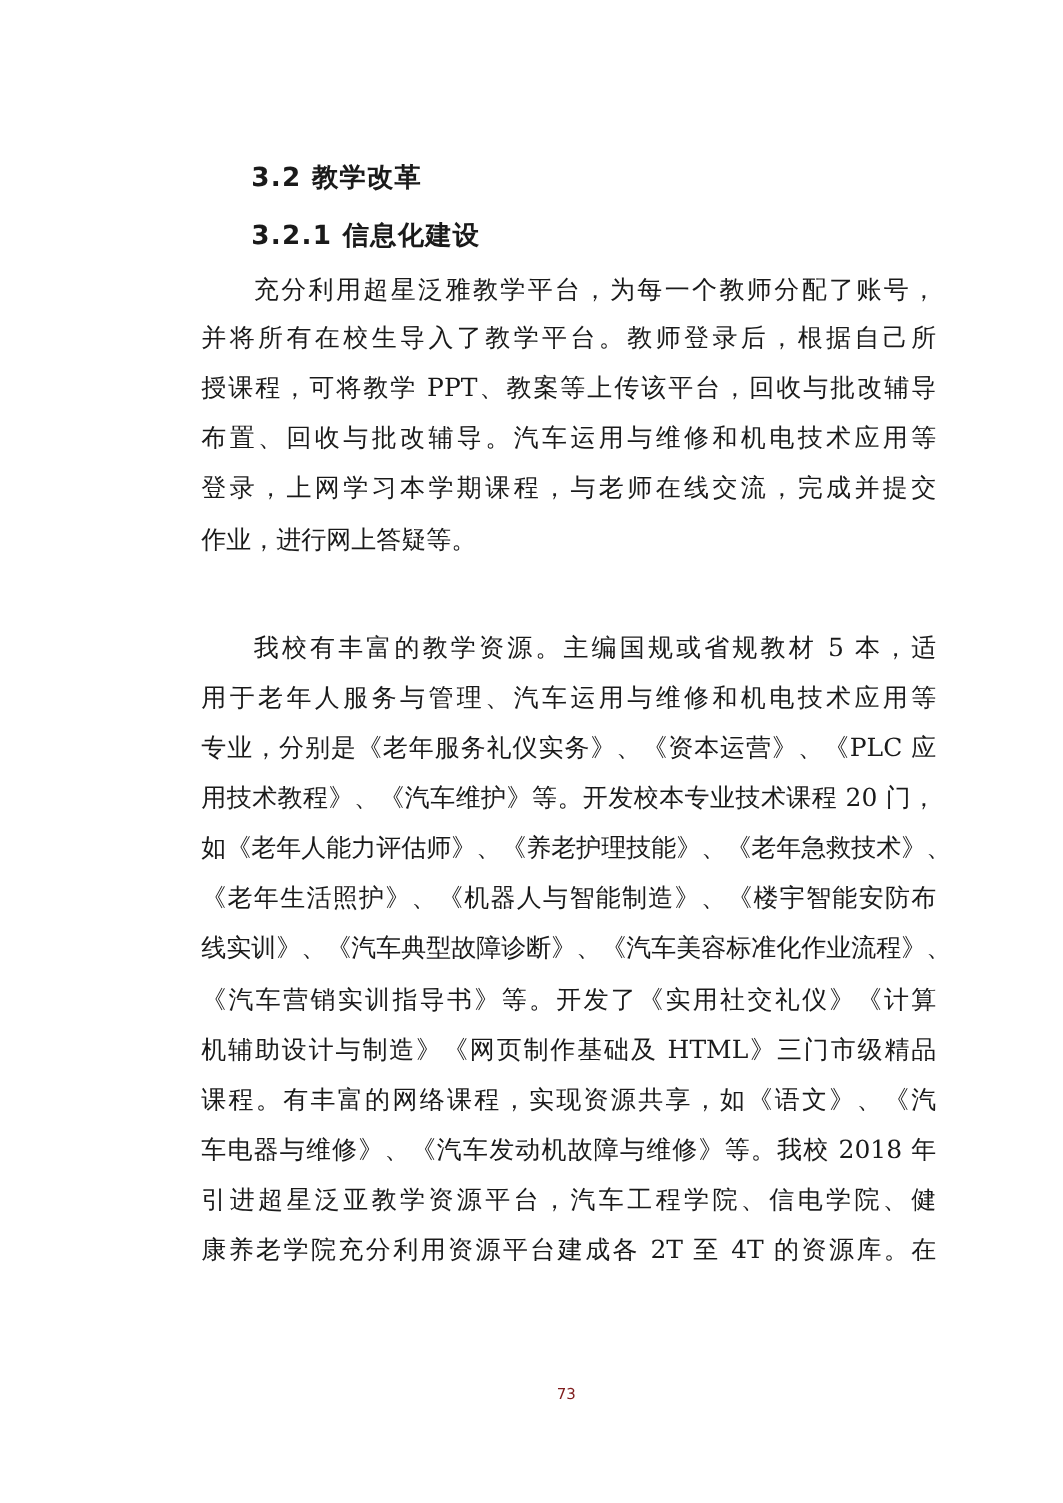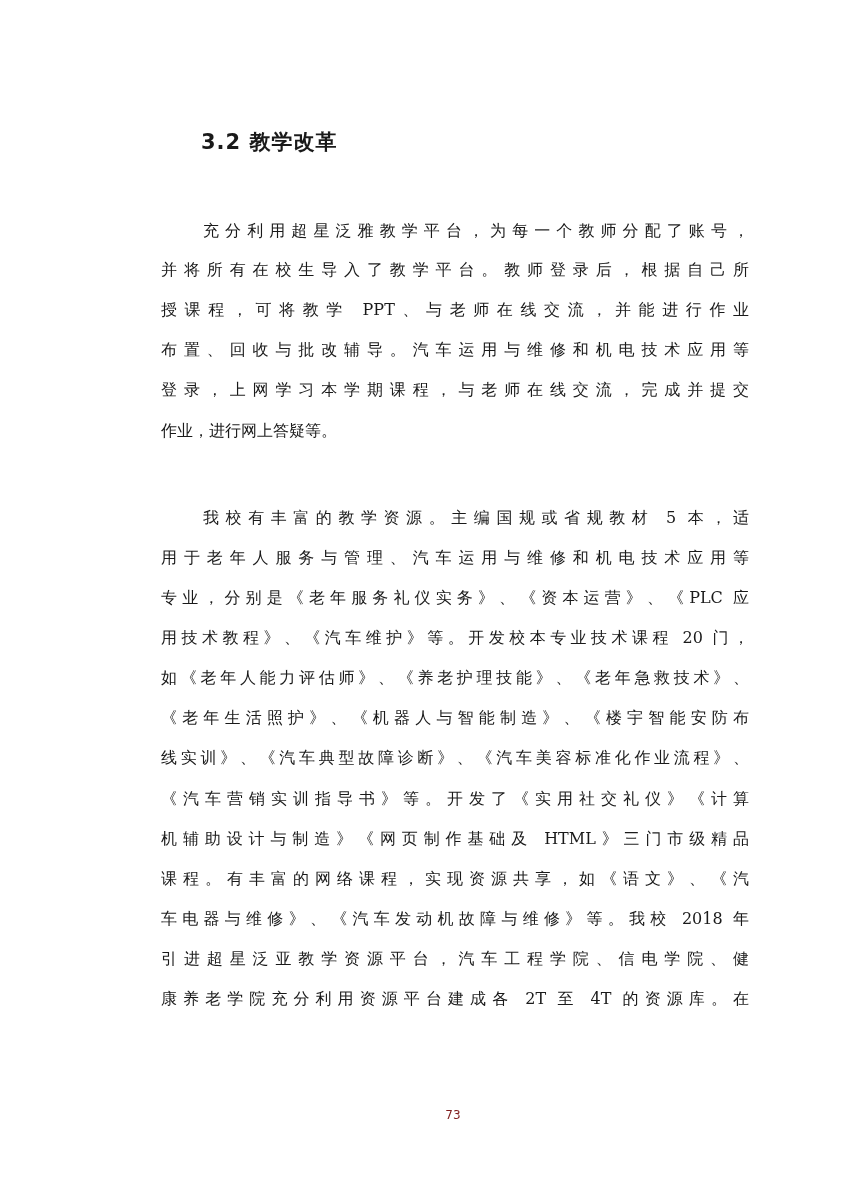--- a/index.html
+++ b/index.html
@@ -34,21 +34,21 @@
       white-space: nowrap;
       letter-spacing: 1px;
     }
     .h-32 { top: 114px; }
     .h-321 { top: 160px; }
     .h-322 { top: 449px; }
     .para-line {
       position: absolute;
       left: 133px;
       width: 588px;
-      font-size: 16px;
+      font-size: 20px;
       line-height: 26px;
       white-space: nowrap;
       text-align: justify;
       text-align-last: justify;
       color: #1a1a1a;
     }
     .para-line.indent {
       left: 175px;
       width: 546px;
     }
@@ -66,25 +66,26 @@
       color: #7f1d1d;
     }
   </style>
 </head>
 <body>
 
 <div class="page">
 
   <div class="heading h-32">3.2 教学改革</div>
 
+  <div class="heading h-321">3.2.1 信息化建设</div>
 
   <div>
     <div class="para-line indent" style="top:204px;">充分利用超星泛雅教学平台，为每一个教师分配了账号，</div>
     <div class="para-line" style="top:243px;">并将所有在校生导入了教学平台。教师登录后，根据自己所</div>
-    <div class="para-line" style="top:283px;">授课程，可将教学 PPT、与老师在线交流，并能进行作业</div>
+    <div class="para-line" style="top:283px;">授课程，可将教学 PPT、教案等上传该平台，回收与批改辅导</div>
     <div class="para-line" style="top:323px;">布置、回收与批改辅导。汽车运用与维修和机电技术应用等</div>
     <div class="para-line" style="top:363px;">登录，上网学习本学期课程，与老师在线交流，完成并提交</div>
     <div class="para-line last" style="top:404px;">作业，进行网上答疑等。</div>
   </div>
 
 
   <div>
     <div class="para-line indent" style="top:491px;">我校有丰富的教学资源。主编国规或省规教材 5 本，适</div>
     <div class="para-line" style="top:531px;">用于老年人服务与管理、汽车运用与维修和机电技术应用等</div>
     <div class="para-line" style="top:571px;">专业，分别是《老年服务礼仪实务》、《资本运营》、《PLC 应</div>

